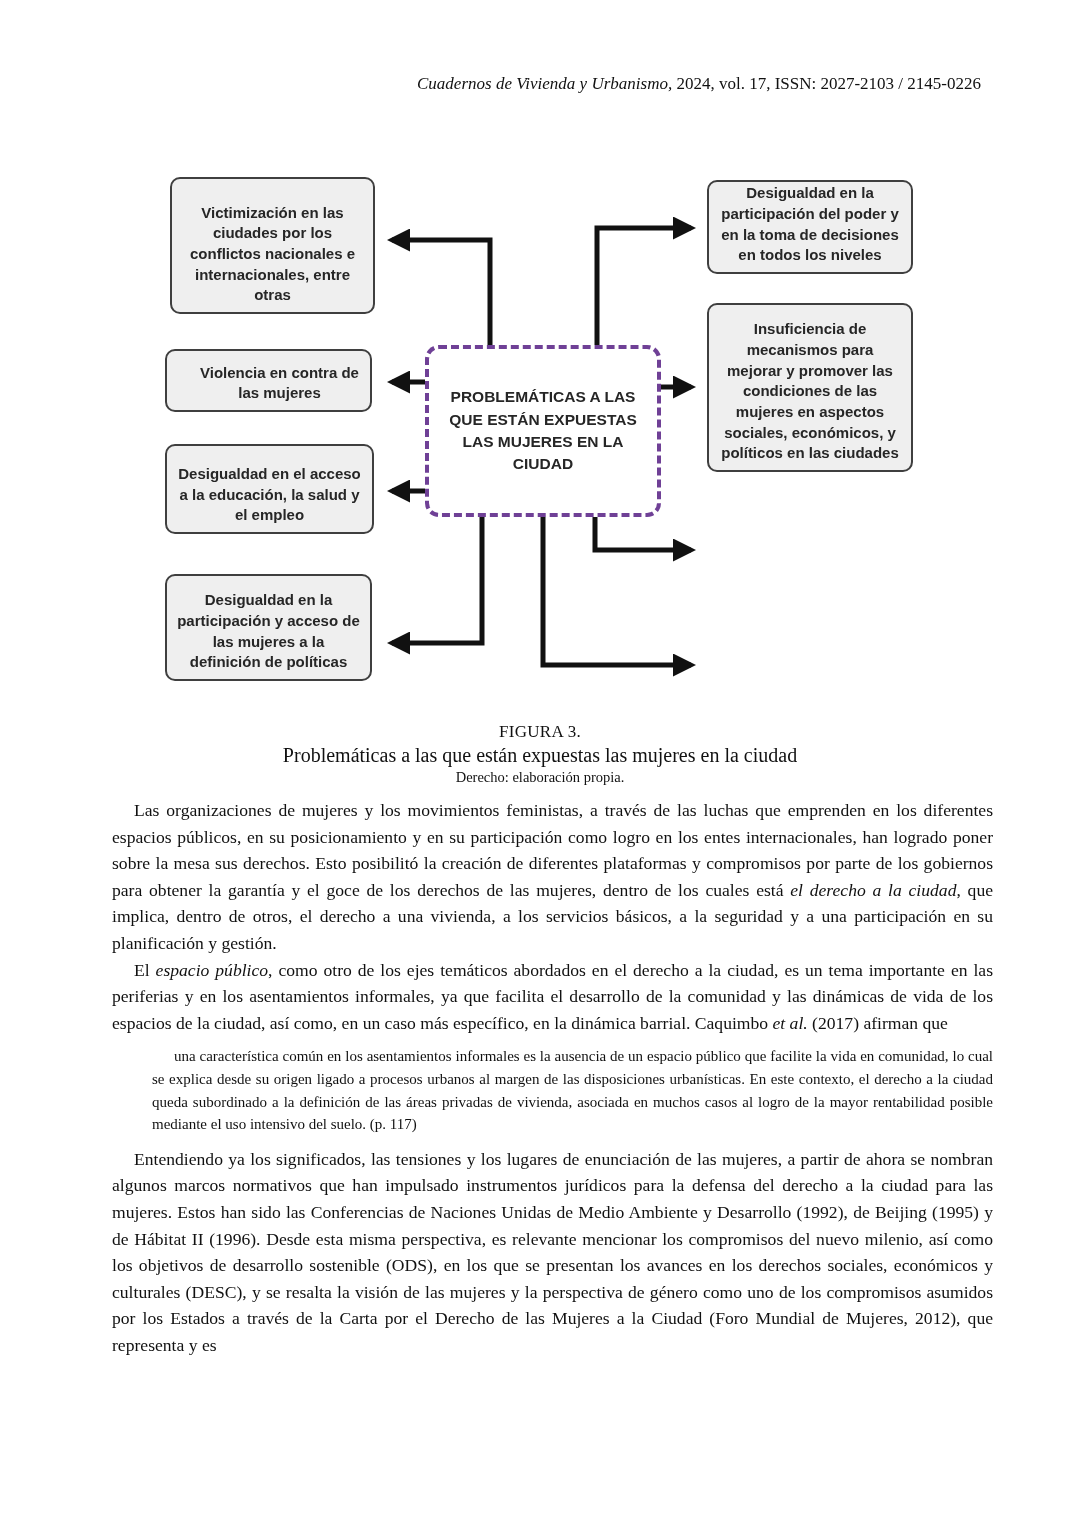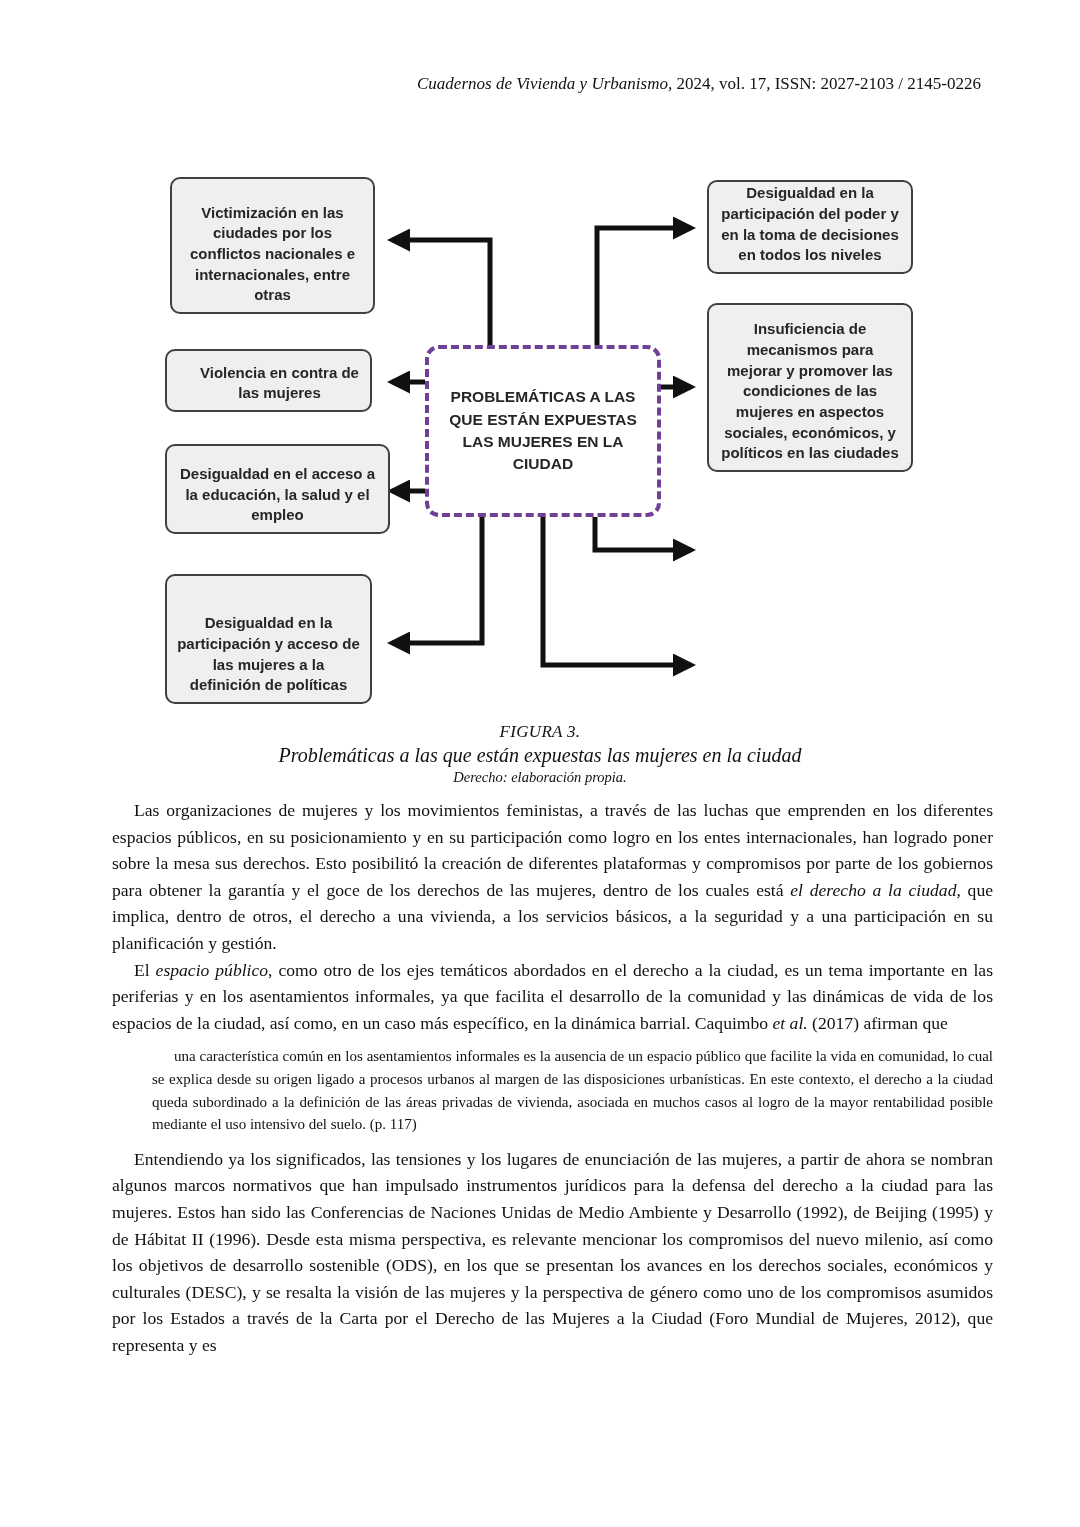--- a/index.html
+++ b/index.html
@@ -44,28 +44,28 @@
     text-align:center;
     font-family:"Liberation Sans", sans-serif;
     font-weight:bold; font-size:15.5px; line-height:1.45;
     color:#262626;
     padding:0 16px;
   }
   .connectors { position:absolute; left:0; top:0; pointer-events:none; }
   
   .b-l1 { left:170px; top:177px; width:205px; height:137px; }
   .b-l2 { left:165px; top:349px; width:207px; height:63px;padding-left:32px;  }
-  .b-l3 { left:165px; top:444px; width:225px; height:90px;  }
-  .b-l4 { left:165px; top:574px; width:207px; height:130px; }
+  .b-l3 { left:165px; top:444px; width:209px; height:90px;  }
+  .b-l4 { left:165px; top:574px; width:207px; height:107px; }
   .b-r1 { left:707px; top:180px; width:206px; height:94px; }
   .b-r2 { left:707px; top:303px; width:206px; height:169px; }
   .b-r3 { left:707px; top:487px; width:206px; height:126px; }
   .b-r4 { left:707px; top:628px; width:206px; height:76px;  }
   
-  .caption { position:absolute; left:0; top:722px; width:1080px; text-align:center;font-style:italic; }
+  .caption { position:absolute; left:0; top:722px; width:1080px; text-align:center; }
   .caption .fig-label { font-size:17px; color:#111; letter-spacing:.3px; }
   .caption .fig-title { font-size:20px; color:#111; margin-top:2px; }
   .caption .fig-source{ font-size:14.5px; color:#111; margin-top:2px; }
   
   .body-text {
     position:absolute; left:112px; top:797px; width:881px;
     font-size:17.6px; line-height:26.6px;
     text-align:justify; color:#111;
   }
   .body-text p { text-indent:22px; }

